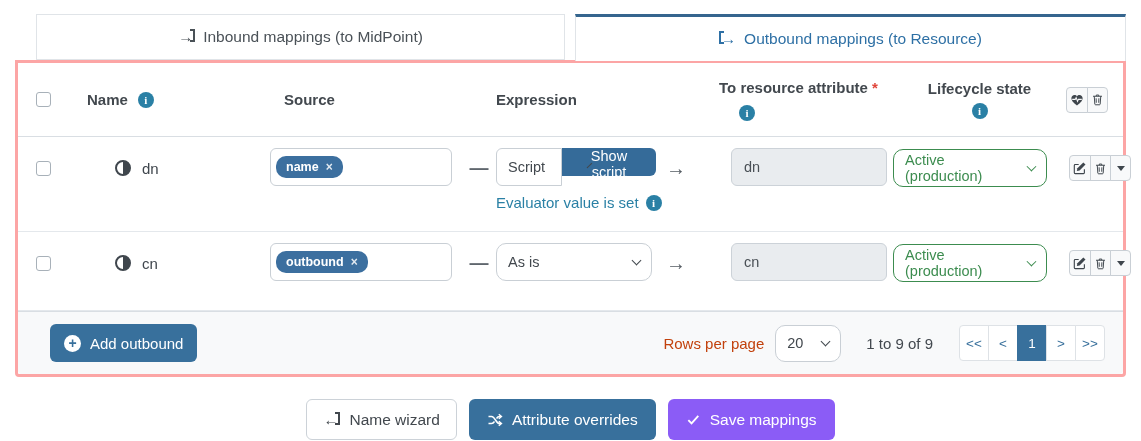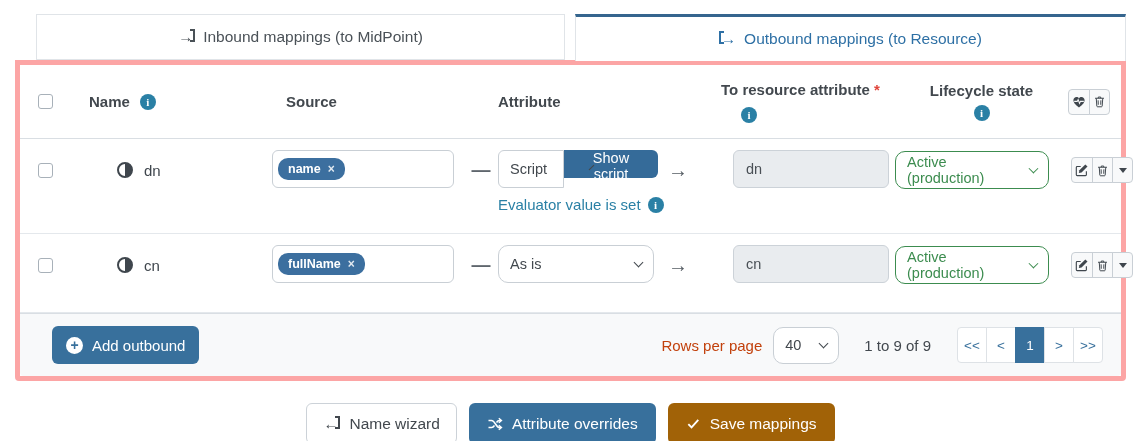--- a/index.html
+++ b/index.html
@@ -19,21 +19,21 @@
   .tab-inbound { width:529px; }
   .tab-outbound { width:551px; height:47px; margin-bottom:-1px; border-bottom:none;
     border-top:3px solid #35658e; color:#2e70a5; }
 
   .arrow-glyph { font-weight:bold; font-size:15px; line-height:1; }
   .bracket { display:inline-block; width:5px; height:13px; border:2px solid currentColor; }
   .bracket-r { border-left:none; margin-left:-3px; }
   .bracket-l { border-right:none; margin-right:-3px; }
 
   
-  .card { margin:0 15px; background:#fff; border:5px solid #fca5a5; border-radius:0 0 4px 4px; position:relative; z-index:1; }
+  .card { margin:0 15px; background:#fff; border:3px solid #fca5a5; border-radius:0 0 4px 4px; position:relative; z-index:1; }
 
   .thead { display:flex; align-items:center; min-height:74px; border-bottom:1px solid #d9dee3;
            font-weight:bold; color:#42484e; font-size:15px; }
   .trow  { display:flex; align-items:flex-start; border-bottom:1px solid #e4e8ec; padding:11px 0 20px 0; }
   .trow:last-of-type { border-bottom:none; }
   .row-1 { min-height:84px; }
   .row-2 { min-height:79px; }
 
   .c { flex:none; }
   .c-check   { width:50px; display:flex; justify-content:center; }
@@ -148,21 +148,21 @@
   .pager .pg:first-child { border-radius:4px 0 0 4px; margin-left:0; }
   .pager .pg:last-child  { border-radius:0 4px 4px 0; }
   .pg.active { background:#38709c; border-color:#38709c; color:#fff; }
 
   
   .bottom-bar { margin-top:22px; display:flex; justify-content:center; gap:12px; }
   .big-btn { height:41px; border-radius:6px; padding:0 16px; font-size:15.5px; font-family:inherit;
              display:inline-flex; align-items:center; gap:9px; cursor:pointer; border:1px solid transparent; }
   .btn-exit { background:#fff; border-color:#ccd2d8; color:#42484e; }
   .btn-overrides { background:#38709c; border:none; color:#fff; padding:0 18px; }
-  .btn-save { background:#a16207; border:none; color:#fff; padding:0 18px; }
+  .btn-save { background:#8b5cf6; border:none; color:#fff; padding:0 18px; }
 
   .icon-svg { display:inline-block; vertical-align:middle; }
 </style>
 </head>
 <body>
 
 <div class="tabs-row">
   <div class="tab tab-inbound">
     <span><span class="arrow-glyph">→</span><span class="bracket bracket-r"></span></span>
     <span>Inbound mappings (to MidPoint)</span>
@@ -178,21 +178,21 @@
   <div class="thead">
     <div class="c c-check">
         <span class="checkbox"></span>
       </div>
     <div class="c c-name">
       <span>Name</span>
       <span class="info-icon">i</span>
     </div>
     <div class="c c-source">Source</div>
     <div class="c c-dash"></div>
-    <div class="c c-expr">Attribute</div>
+    <div class="c c-expr">Expression</div>
     <div class="c c-arrow"></div>
     <div class="c c-target">
       <div class="target-header">
         <span><span>To resource attribute</span><span class="required">*</span></span>
         <span class="line2"><span class="info-icon">i</span></span>
       </div>
     </div>
     <div class="c c-life">
       <span>Lifecycle state</span>
       <span class="info-icon">i</span>
@@ -282,21 +282,21 @@
     <div class="c c-check">
         <span class="checkbox"></span>
       </div>
     <div class="c c-name">
       <span class="half-circle-icon"></span>
       <span>cn</span>
     </div>
     <div class="c c-source">
       <div class="source-box">
         <span class="chip">
-          <span>fullName</span>
+          <span>outbound</span>
           <span class="chip-x">×</span>
         </span>
       </div>
     </div>
     <div class="c c-dash">
         <span>—</span>
       </div>
     <div class="c c-expr">
       <span class="select select-asis">
         <span>As is</span>
@@ -336,21 +336,21 @@
   </div>
 
   <div class="tfoot">
     <button class="btn-add">
       <span class="plus-circle">+</span>
       <span>Add outbound</span>
     </button>
     <div class="foot-right">
       <span class="rpp-label">Rows per page</span>
       <span class="select select-pagesize">
-        <span>40</span>
+        <span>20</span>
         <span class="chev"></span>
       </span>
       <span class="count-text">1 to 9 of 9</span>
       <span class="pager">
         <span class="pg">&lt;&lt;</span>
         <span class="pg">&lt;</span>
         <span class="pg active">1</span>
         <span class="pg">&gt;</span>
         <span class="pg">&gt;&gt;</span>
       </span>

